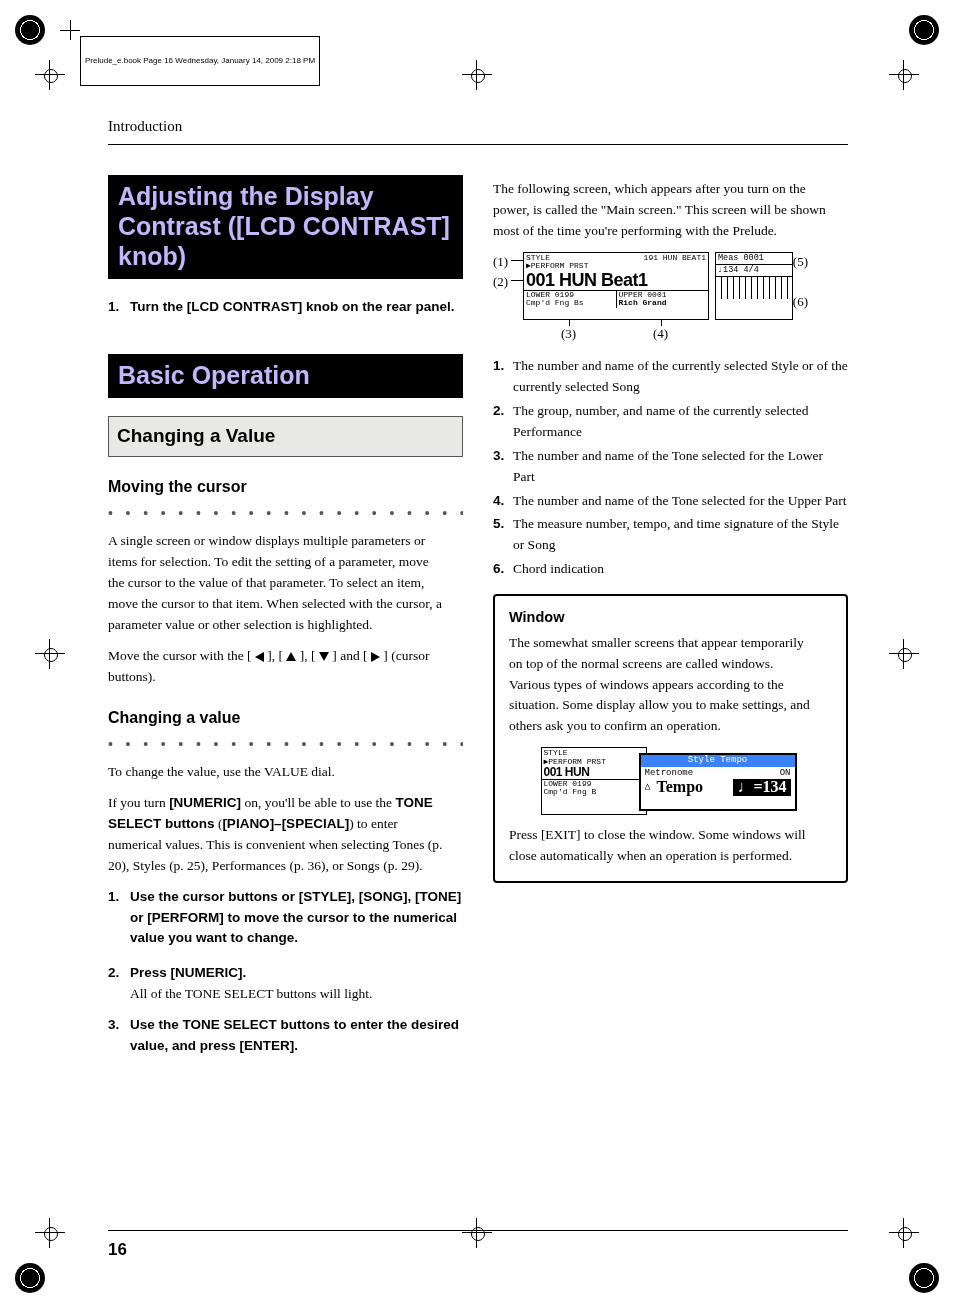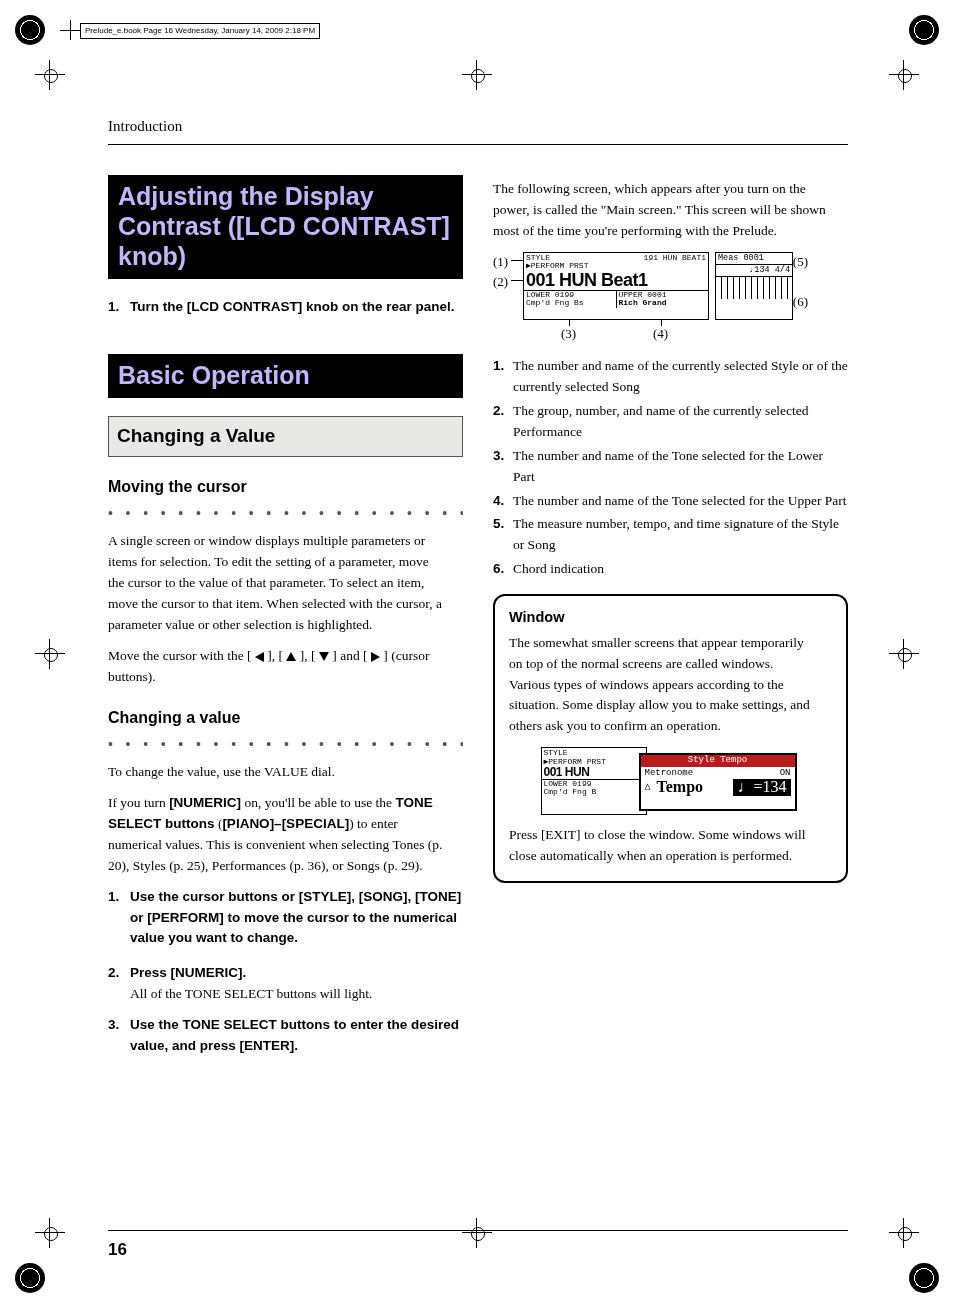--- a/index.html
+++ b/index.html
@@ -148,21 +148,21 @@
     margin: 3px 0;
   }
   ol.numlist .nn {
     font-family: Arial, sans-serif;
     font-weight: 700;
     width: 20px;
     flex-shrink: 0;
   }
   .window-box {
     border: 2px solid #000;
-    border-radius: 12px;
+    border-radius: 4px;
     padding: 10px 14px 14px 14px;
     margin-top: 14px;
   }
   .window-box h4 {
     font-family: Arial, sans-serif;
     font-weight: 700;
     font-size: 14.5px;
     margin: 0 0 4px 0;
   }
   .lcd-fig2 {
@@ -182,23 +182,23 @@
     border-top: 1px solid #000;
     width: 740px;
     padding-top: 6px;
   }
   .crop-margin {
     position: absolute;
     font-size: 8px;
     font-family: Arial, sans-serif;
     color: #000;
     left: 80px;
-    top: 23px;
+    top: 36px;
     border: 0.5px solid #000;
-    padding: 1px 4px;
+    padding: 18px 4px;
     background: #fff;
   }
 
   
   .reg {
     position: absolute;
     width: 30px; height: 30px;
   }
   .reg::before, .reg::after {
     content:"";
@@ -229,21 +229,21 @@
   .co-br{right:15px;bottom:15px;}
 
   .crop-h { position:absolute; height:1px; background:#000; }
   .crop-v { position:absolute; width:1px; background:#000; }
   .lcd-side-row2 {
     font-size:8.5px;
     border-top:1px solid #000;
     margin:1px -2px 0 -2px;
     padding:1px 2px 0 2px;
     display:flex;
-    justify-content:flex-end;
+    justify-content:flex-start;
   }
   .lcd-keys {
     height:22px;
     margin:1px -2px -1px -2px;
     border-top:1px solid #000;
     background: repeating-linear-gradient(90deg,#fff 0 5px,#000 5px 6px);
     position:relative;
   }
   .lcd-lower-row {
     display:flex;
@@ -436,29 +436,29 @@
           <div class="lcd-box" style="left:0;top:0;width:100px;height:64px">
             <div style="font-size:8px">STYLE</div>
             <div style="font-size:8px">▶PERFORM PRST</div>
             <div class="lcd-title" style="font-size:12px">001 HUN</div>
             <div style="font-size:8px;border-top:1px solid #000;margin:0 -2px;padding:0 2px">
               <div>LOWER  0199</div>
               <div>Cmp'd Fng B</div>
             </div>
           </div>
           <div class="lcd-box" style="left:98px;top:6px;width:150px;height:52px;border-width:2px;background:#fff">
-            <div style="text-align:center;background:#b91c1c;color:#fff;font-size:9px;margin:-1px -2px 2px -2px;padding:1px 16px">Style Tempo</div>
+            <div style="text-align:center;background:#3b82f6;color:#fff;font-size:9px;margin:-1px -2px 2px -2px;padding:1px 16px">Style Tempo</div>
             <div style="display:flex;justify-content:space-between;font-size:9px;padding:0 2px">
               <span>Metronome</span>
               <span>ON</span>
             </div>
             <div style="display:flex;align-items:center;gap:6px;padding:1px 2px">
               <span style="font-size:10px">△</span>
               <span style="font-family:'Arial Narrow';font-weight:700;font-size:16px">Tempo</span>
-              <span style="background:#000;color:#fff;font-family:'Arial Narrow';font-weight:400;font-size:16px;padding:0 4px;margin-left:auto">♩=134</span>
+              <span style="background:#000;color:#fff;font-family:'Arial Narrow';font-weight:700;font-size:16px;padding:0 4px;margin-left:auto">♩=134</span>
             </div>
           </div>
         </div>
 
         <div class="p" style="margin-bottom:0">Press [EXIT] to close the window. Some windows will close automatically when an operation is performed.</div>
       </div>
 
     </div>
   </div>
 </div>

